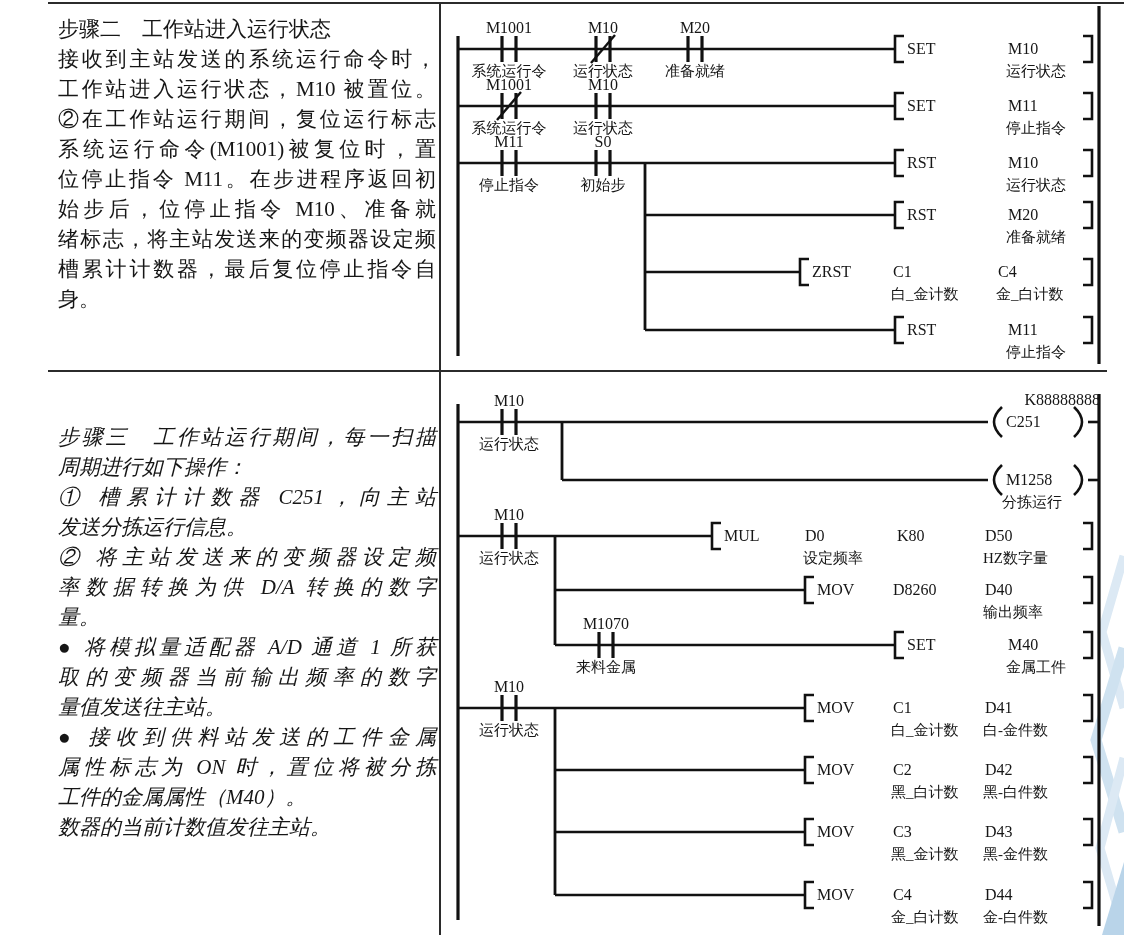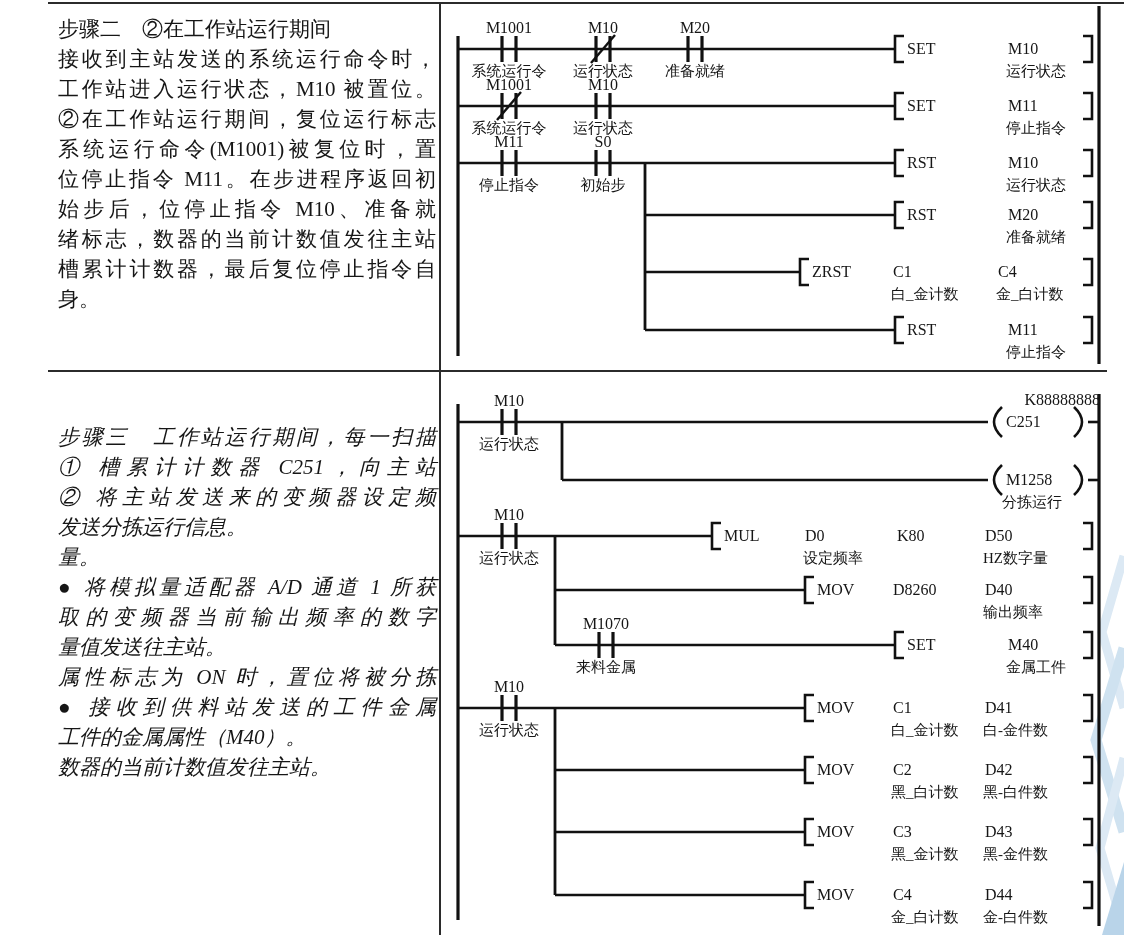--- a/index.html
+++ b/index.html
@@ -271,40 +271,42 @@
           </g>
         </g>
       </g>
     </svg>
 
   <div class="hline" style="left:48px;top:2px;width:1076px;height:2px;"></div>
   <div class="hline" style="left:48px;top:370px;width:1059px;height:2px;"></div>
   <div class="vline" style="left:439px;top:2px;width:2px;height:933px;"></div>
 
   <div class="tblock" id="text-block-1" style="top:14px;">
-      <div class="tline nj">步骤二　②在工作站运行期间</div>
+      <div class="tline nj">步骤二　工作站进入运行状态</div>
       <div class="tline">接收到主站发送的系统运行命令时，</div>
       <div class="tline">工作站进入运行状态，M10 被置位。</div>
       <div class="tline">②在工作站运行期间，复位运行标志</div>
       <div class="tline">系统运行命令(M1001)被复位时，置</div>
       <div class="tline">位停止指令 M11。在步进程序返回初</div>
       <div class="tline">始步后，位停止指令 M10、准备就</div>
-      <div class="tline">绪标志，数器的当前计数值发往主站</div>
+      <div class="tline">绪标志，将主站发送来的变频器设定频</div>
       <div class="tline">槽累计计数器，最后复位停止指令自</div>
       <div class="tline nj">身。</div>
     </div>
 
   <div class="tblock" id="text-block-2" style="top:422px;font-style:italic;">
       <div class="tline">步骤三　工作站运行期间，每一扫描</div>
+      <div class="tline nj">周期进行如下操作：</div>
       <div class="tline">① 槽累计计数器 C251，向主站</div>
+      <div class="tline nj">发送分拣运行信息。</div>
       <div class="tline">② 将主站发送来的变频器设定频</div>
-      <div class="tline nj">发送分拣运行信息。</div>
+      <div class="tline">率数据转换为供 D/A 转换的数字</div>
       <div class="tline nj">量。</div>
       <div class="tline">● 将模拟量适配器 A/D 通道 1 所获</div>
       <div class="tline">取的变频器当前输出频率的数字</div>
       <div class="tline nj">量值发送往主站。</div>
+      <div class="tline">● 接收到供料站发送的工件金属</div>
       <div class="tline">属性标志为 ON 时，置位将被分拣</div>
-      <div class="tline">● 接收到供料站发送的工件金属</div>
       <div class="tline nj">工件的金属属性（M40）。</div>
       <div class="tline nj">数器的当前计数值发往主站。</div>
     </div>
 
 </div>
 
 </body></html>

